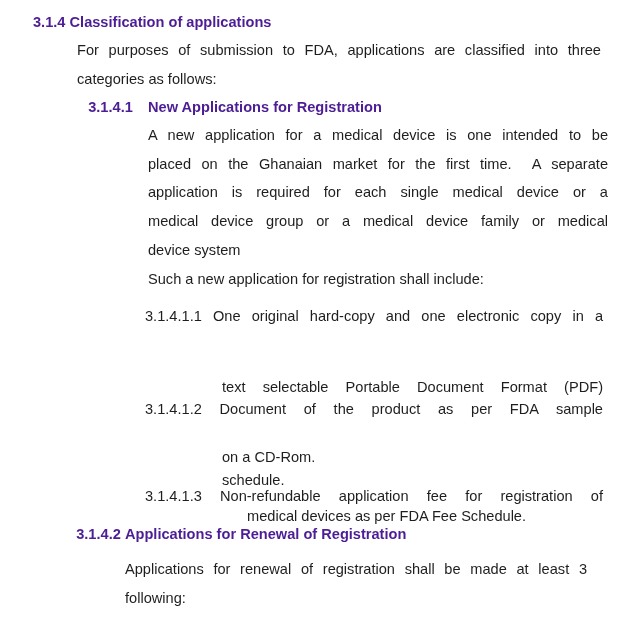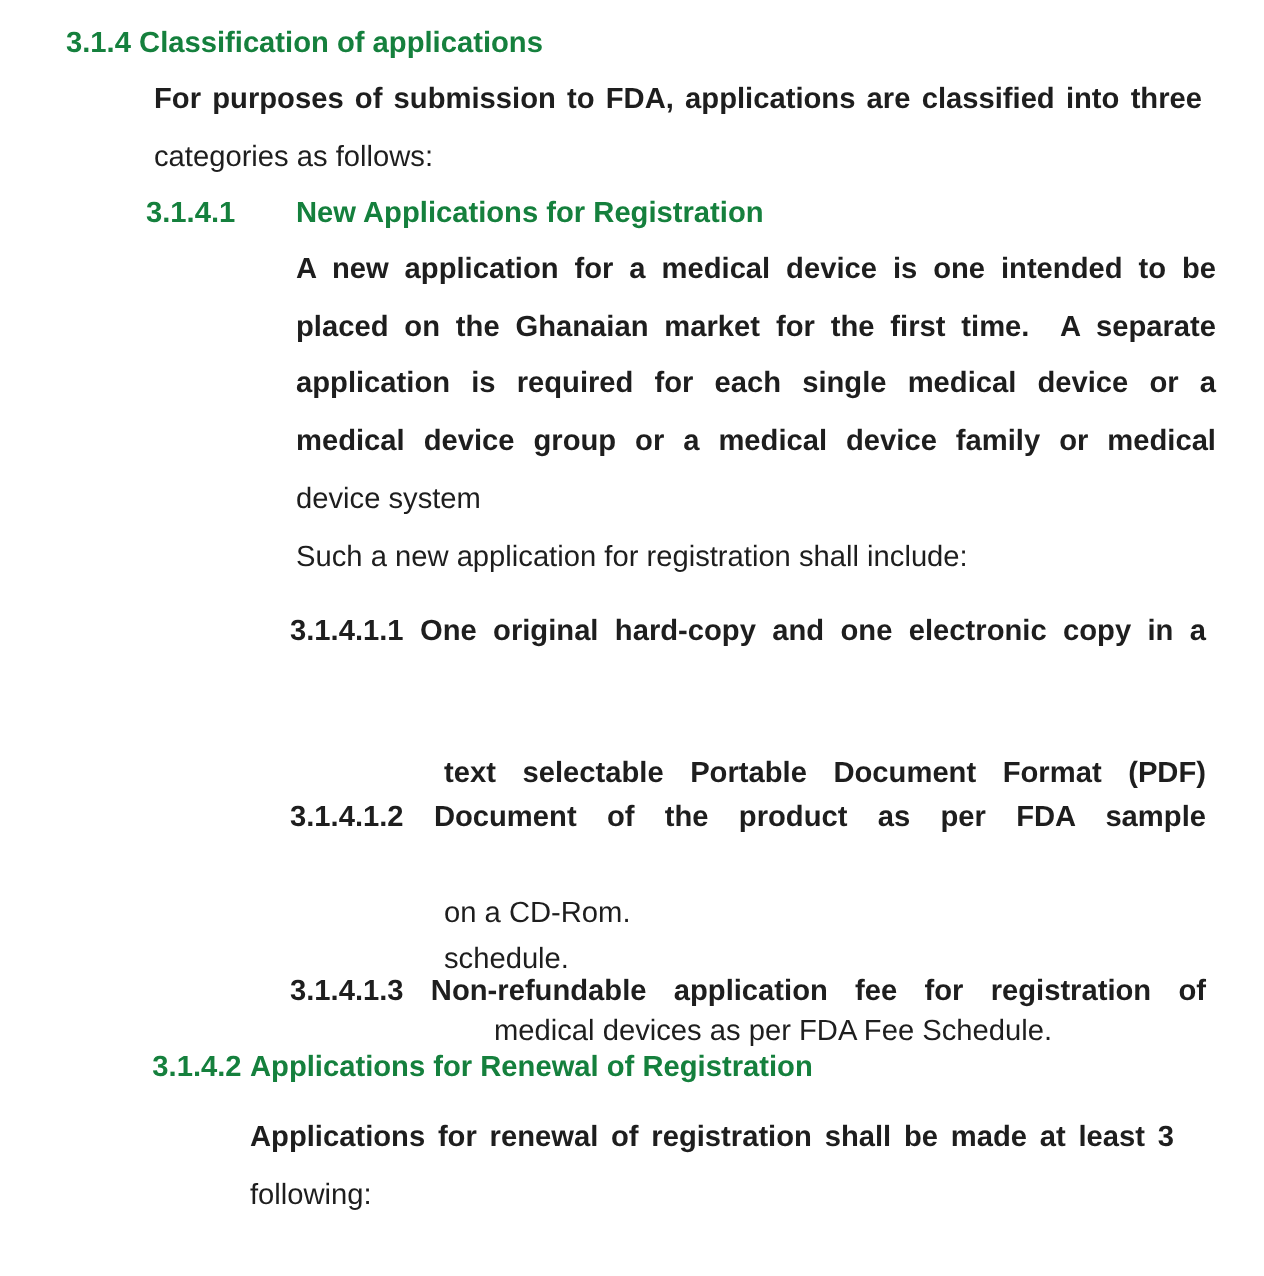--- a/index.html
+++ b/index.html
@@ -14,27 +14,27 @@
     width: 632px;
     height: 638px;
     background: #ffffff;
     overflow: hidden;
   }
   .blk {
     position: absolute;
     font-size: 14.6px;
     line-height: 28.7px;
   }
-  .bold { font-weight: 700; color: #15803d; }
+  .bold { font-weight: 700; color: #4c1d95; }
   .ln { white-space: nowrap; }
   
-  .j { text-align: justify; text-align-last: justify; font-weight: bold; }
+  .j { text-align: justify; text-align-last: justify; }
   
   .hang { margin-left: 77px; margin-top: 42px; }
-  .num7  { display: inline-block; width: 75px; } 
+  .num7  { display: inline-block; width: 75px; text-align: center; } 
   .num8  { display: inline-block; width: 53px; } 
   
   .tight { line-height: 20.4px; }
   .indent-3 { margin-left: 102px; }
 </style>
 </head>
 <body>
 
 <div class="page">
 

